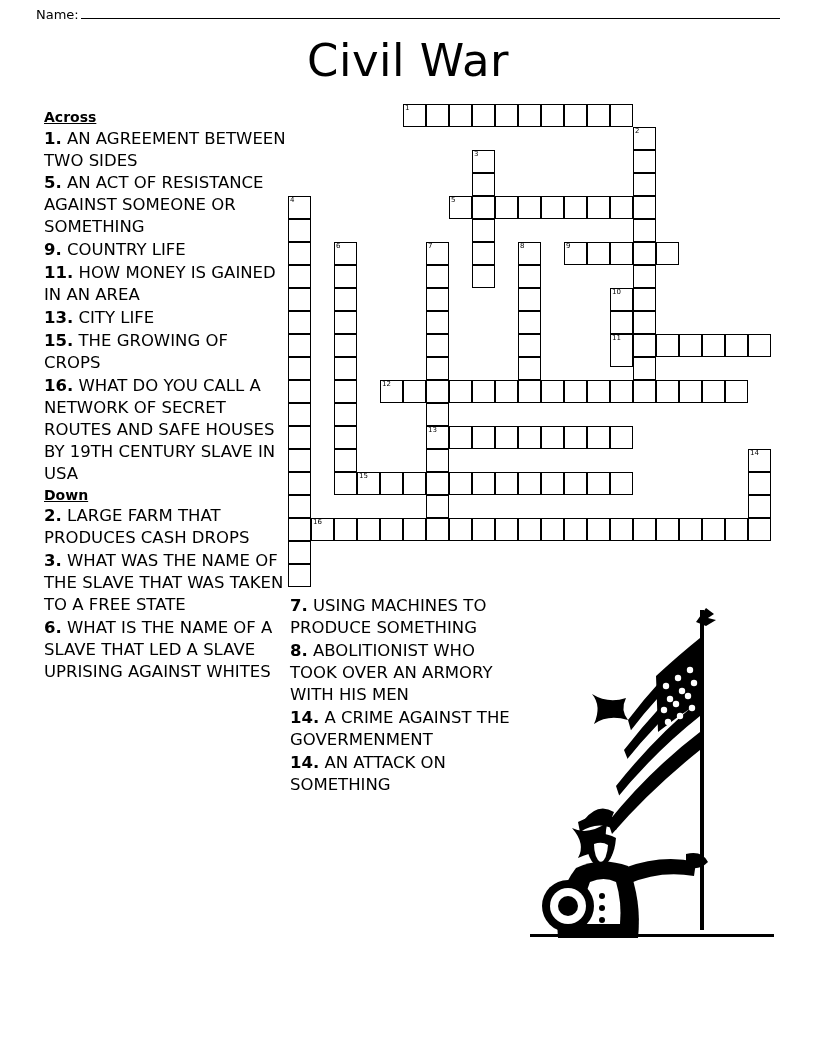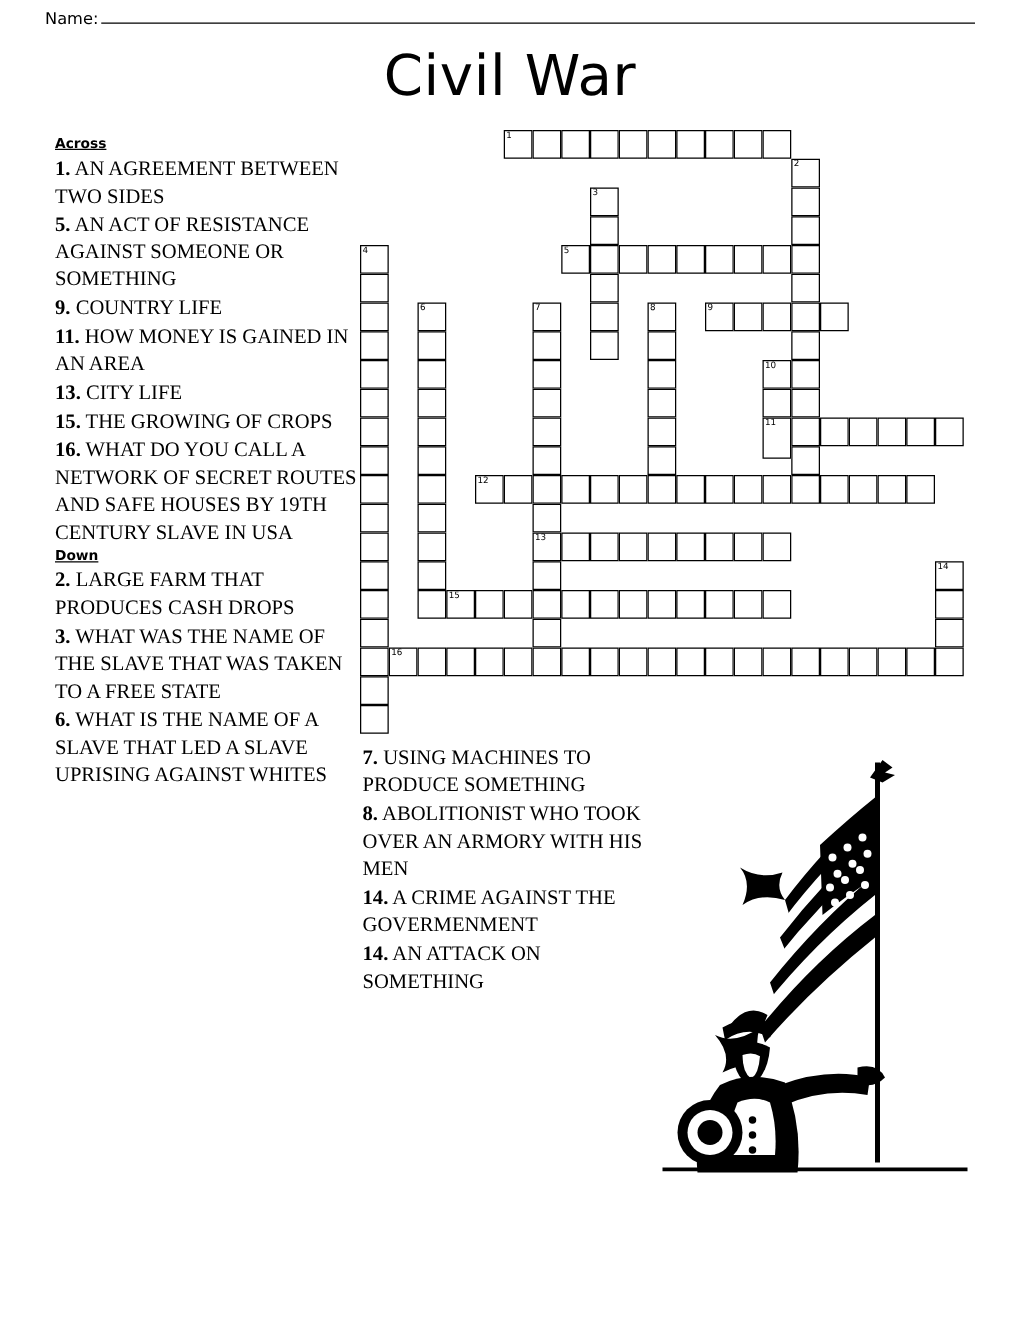--- a/index.html
+++ b/index.html
@@ -64,28 +64,27 @@
     position: absolute;
     left: 290px;
     top: 595px;
     width: 235px;
     font-size: 16.5px;
     line-height: 1.33;
   }
   .section-head {
     font-weight: bold;
     text-decoration: underline;
-    font-size: 11px;
+    font-size: 14px;
     margin-bottom: 1px;
     display: block;
   }
   .clue {
     display: block;
     margin: 0 0 1px 0;
-    font-family: Liberation Serif, serif;
   }
   .clue b {
     font-weight: bold;
   }
   
   .grid-wrap {
     position: absolute;
     left: 288px;
     top: 104px;
     width: 490px;

